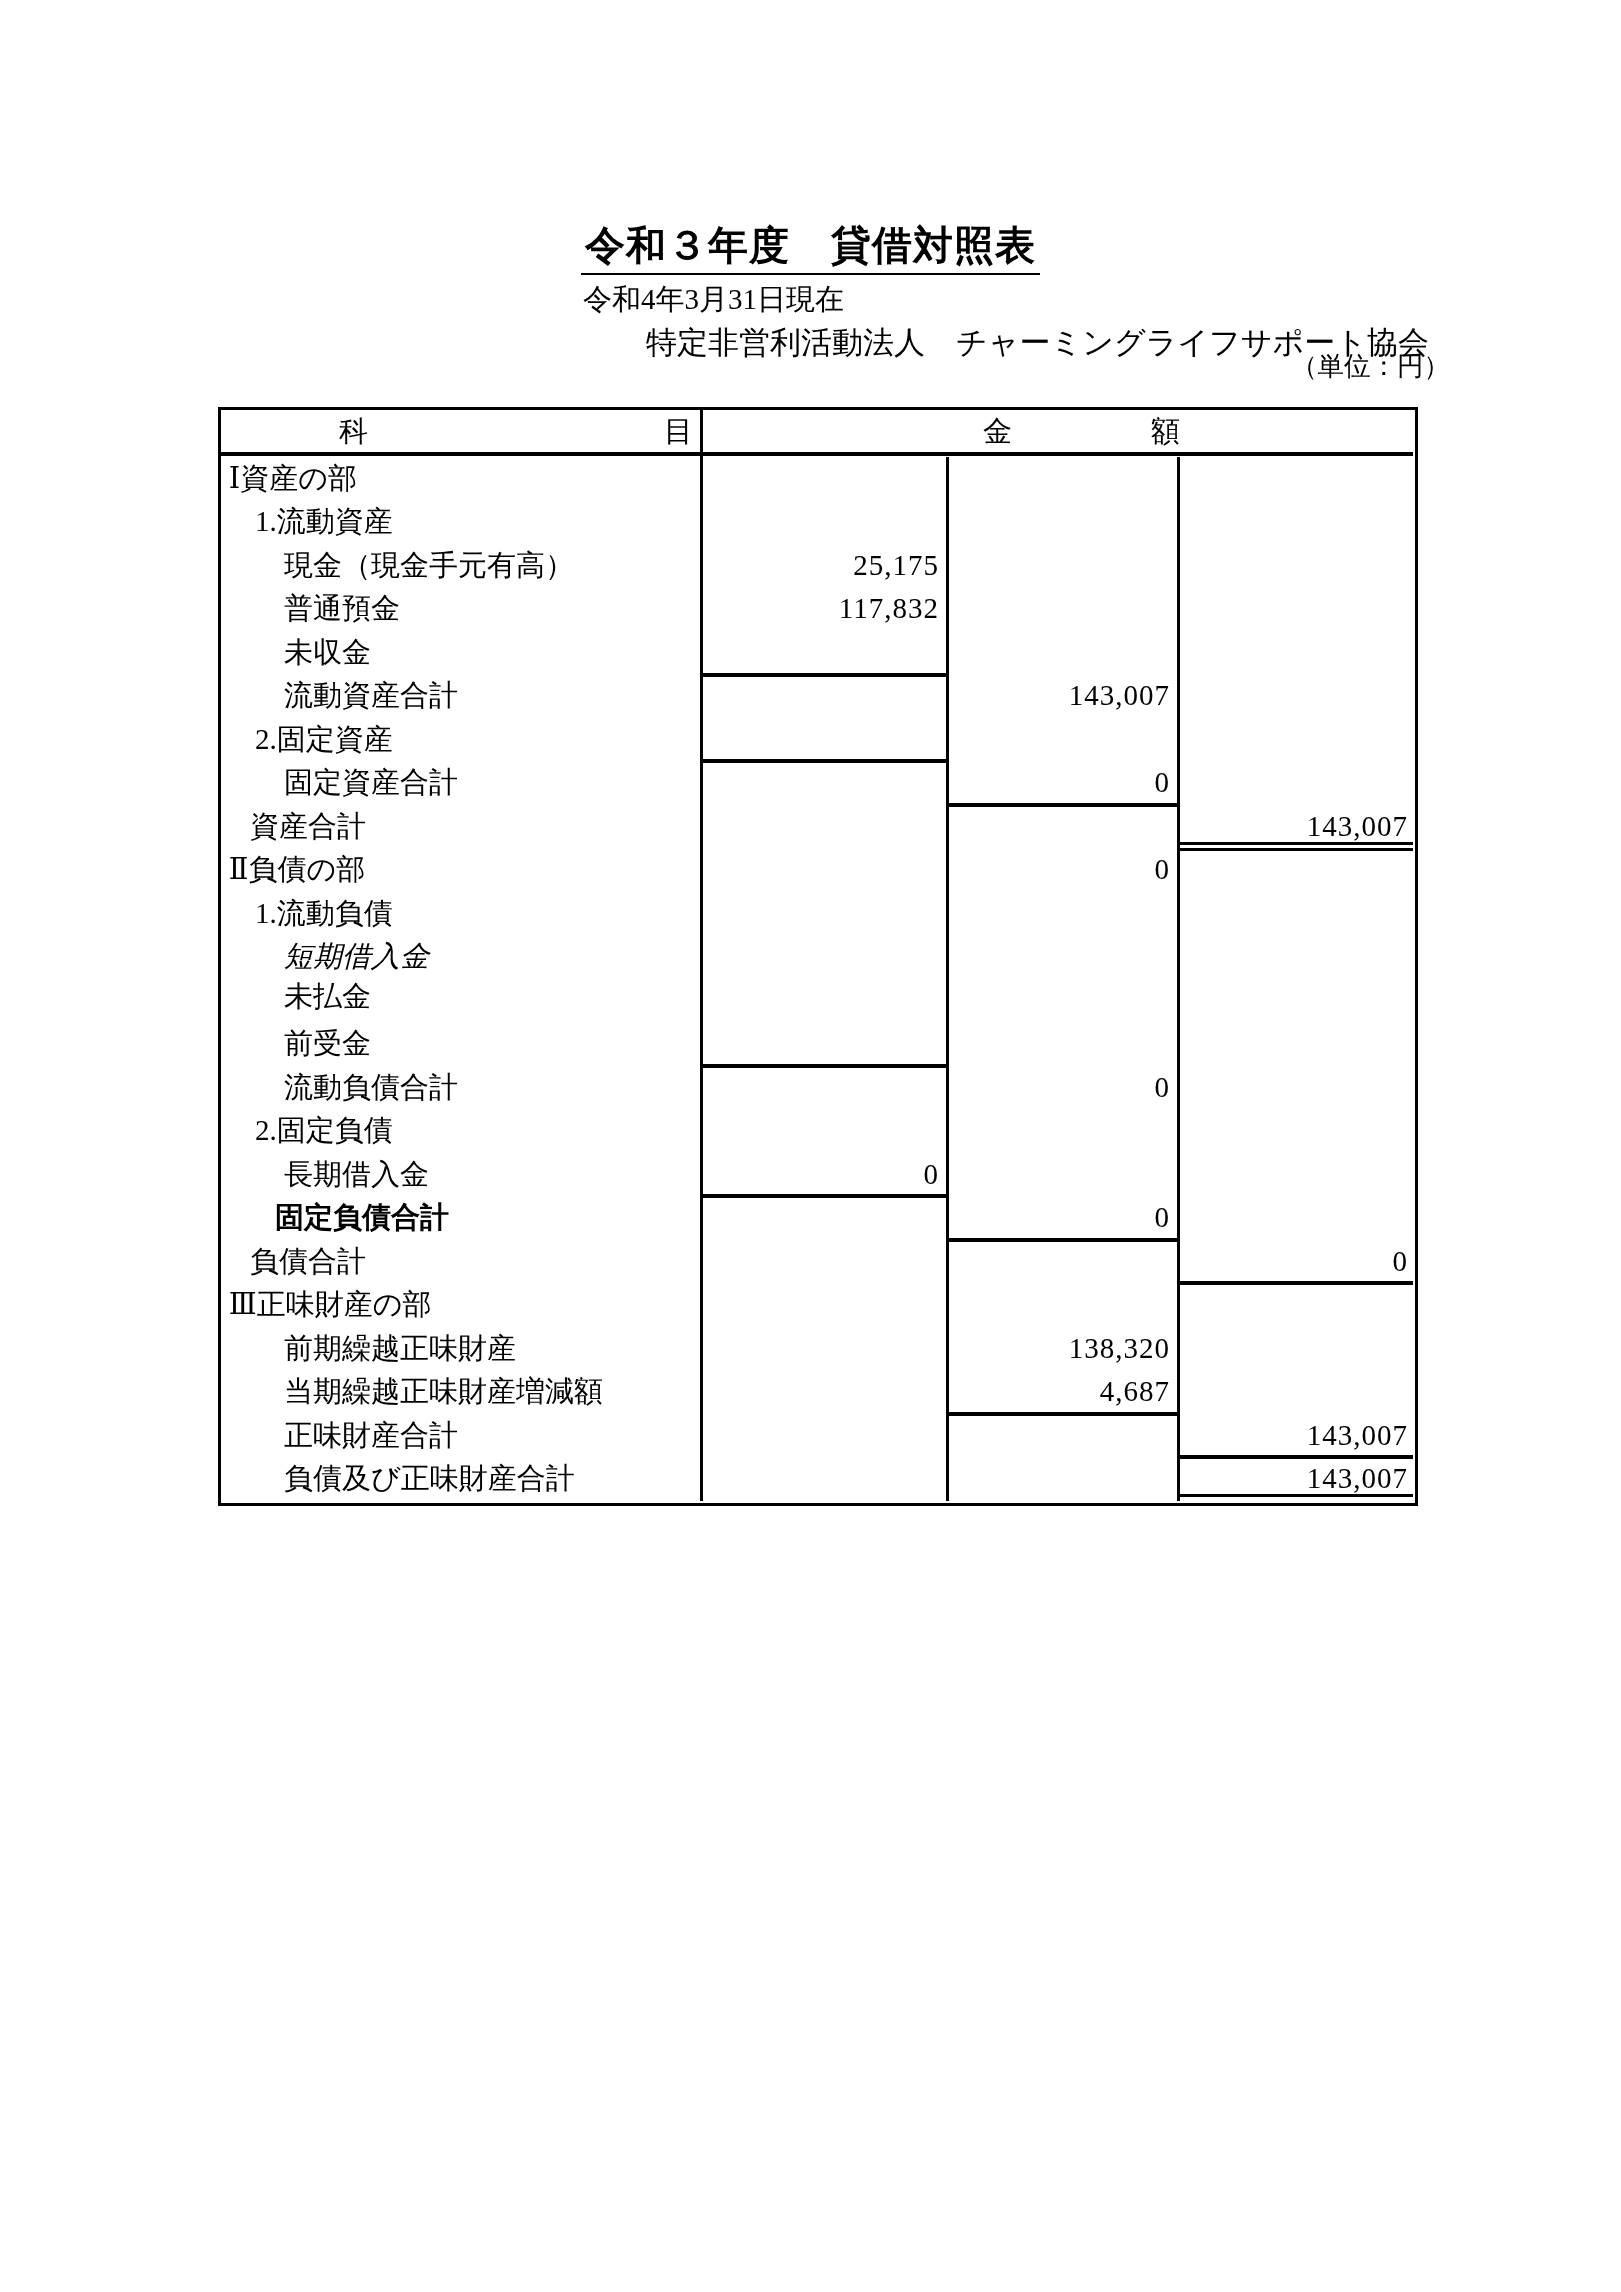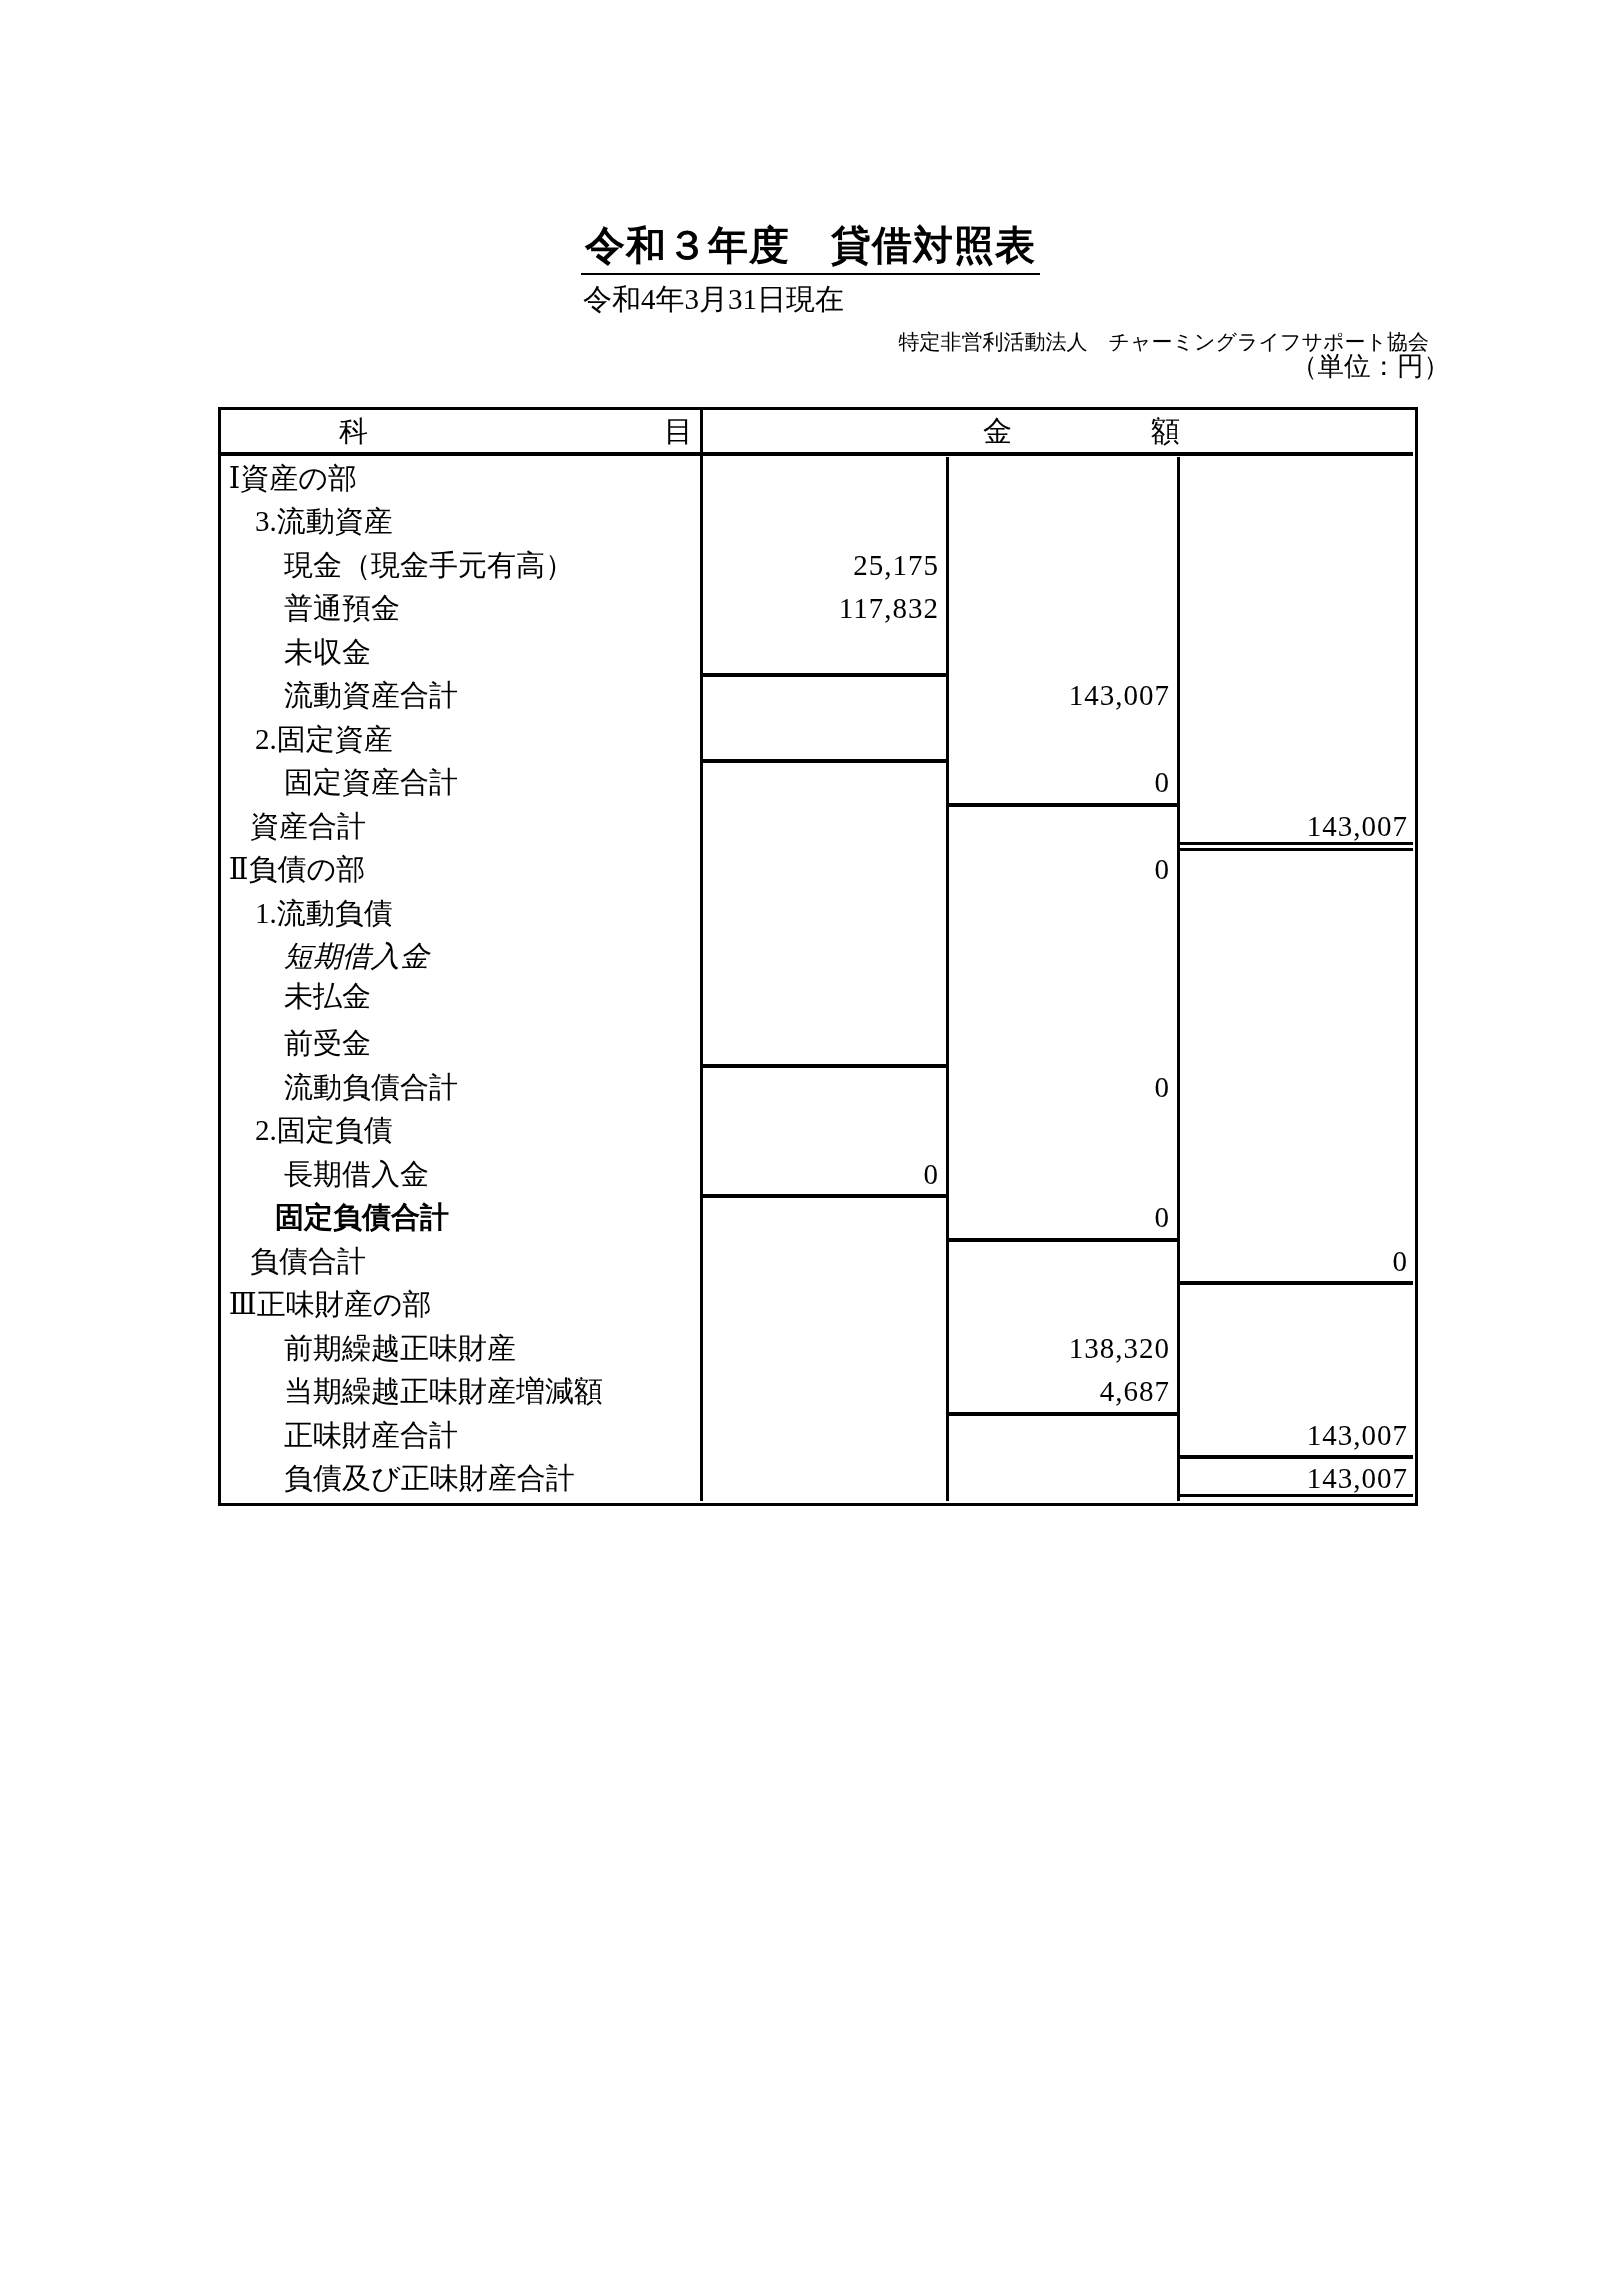--- a/index.html
+++ b/index.html
@@ -3,21 +3,21 @@
 <meta charset="utf-8">
 <style>
   html,body{margin:0;padding:0;background:#ffffff;}
   .page{position:relative;width:1621px;height:2293px;background:#ffffff;overflow:hidden;
         font-family:"Liberation Serif","DejaVu Serif",serif;color:#000;}
   .title-wrap{position:absolute;top:222px;left:0;width:1621px;text-align:center;}
   .title{display:inline-block;font-size:40px;font-weight:bold;line-height:1.2;
          border-bottom:2.9px solid #000;padding:0 3.9px 2.9px 3.9px;letter-spacing:1px;}
   .subtitle{position:absolute;top:282px;left:0;width:1427px;text-align:center;
             font-size:29px;line-height:35px;}
-  .org{position:absolute;top:327px;right:192px;font-size:21px;line-height:31px;white-space:pre;}
+  .org{position:absolute;top:327px;right:192px;font-size:31px;line-height:31px;white-space:pre;}
   .unit{position:absolute;top:351px;right:171px;font-size:26.5px;line-height:31px;}
   .bs-table{position:absolute;left:218px;top:407px;width:1200px;height:1099px;
             border:3.9px solid #000;box-sizing:border-box;}
   .thead{position:absolute;left:0;top:0;width:1192px;height:42px;border-bottom:4.9px solid #000;}
   .hchar{position:absolute;top:0;line-height:42px;font-size:29px;}
   .h-item-a{left:118px}.h-item-b{left:443px}.h-amt-a{left:762px}.h-amt-b{left:930px}
   .tbody{position:absolute;left:0;top:47px;width:1192px;height:1044px;}
   .row{position:absolute;left:0;width:1192px;height:43px;}
   .rlabel{position:absolute;top:0;font-size:29px;line-height:43px;white-space:pre;}
   .rvalue{position:absolute;top:0;font-size:29px;line-height:43px;letter-spacing:1px;}
@@ -43,21 +43,21 @@
       <span class="hchar h-item-a">科</span>
       <span class="hchar h-item-b">目</span>
       <span class="hchar h-amt-a">金</span>
       <span class="hchar h-amt-b">額</span>
     </div>
     <div class="tbody" id="tbody">
         <div class="row" style="top: 0px; padding-left: 28px;">
           <span class="rlabel" style="left: 7.8px;">Ⅰ資産の部</span>
         </div>
         <div class="row" style="top: 43px;">
-          <span class="rlabel" style="left: 34px;">3.流動資産</span>
+          <span class="rlabel" style="left: 34px;">1.流動資産</span>
         </div>
         <div class="row" style="top: 87px;">
           <span class="rlabel" style="left: 63px;">現金（現金手元有高）</span>
           <span class="rvalue" style="right: 474px;">25,175</span>
         </div>
         <div class="row" style="top: 130px;">
           <span class="rlabel" style="left: 63px;">普通預金</span>
           <span class="rvalue" style="right: 474px;">117,832</span>
         </div>
         <div class="row" style="top: 174px;">

